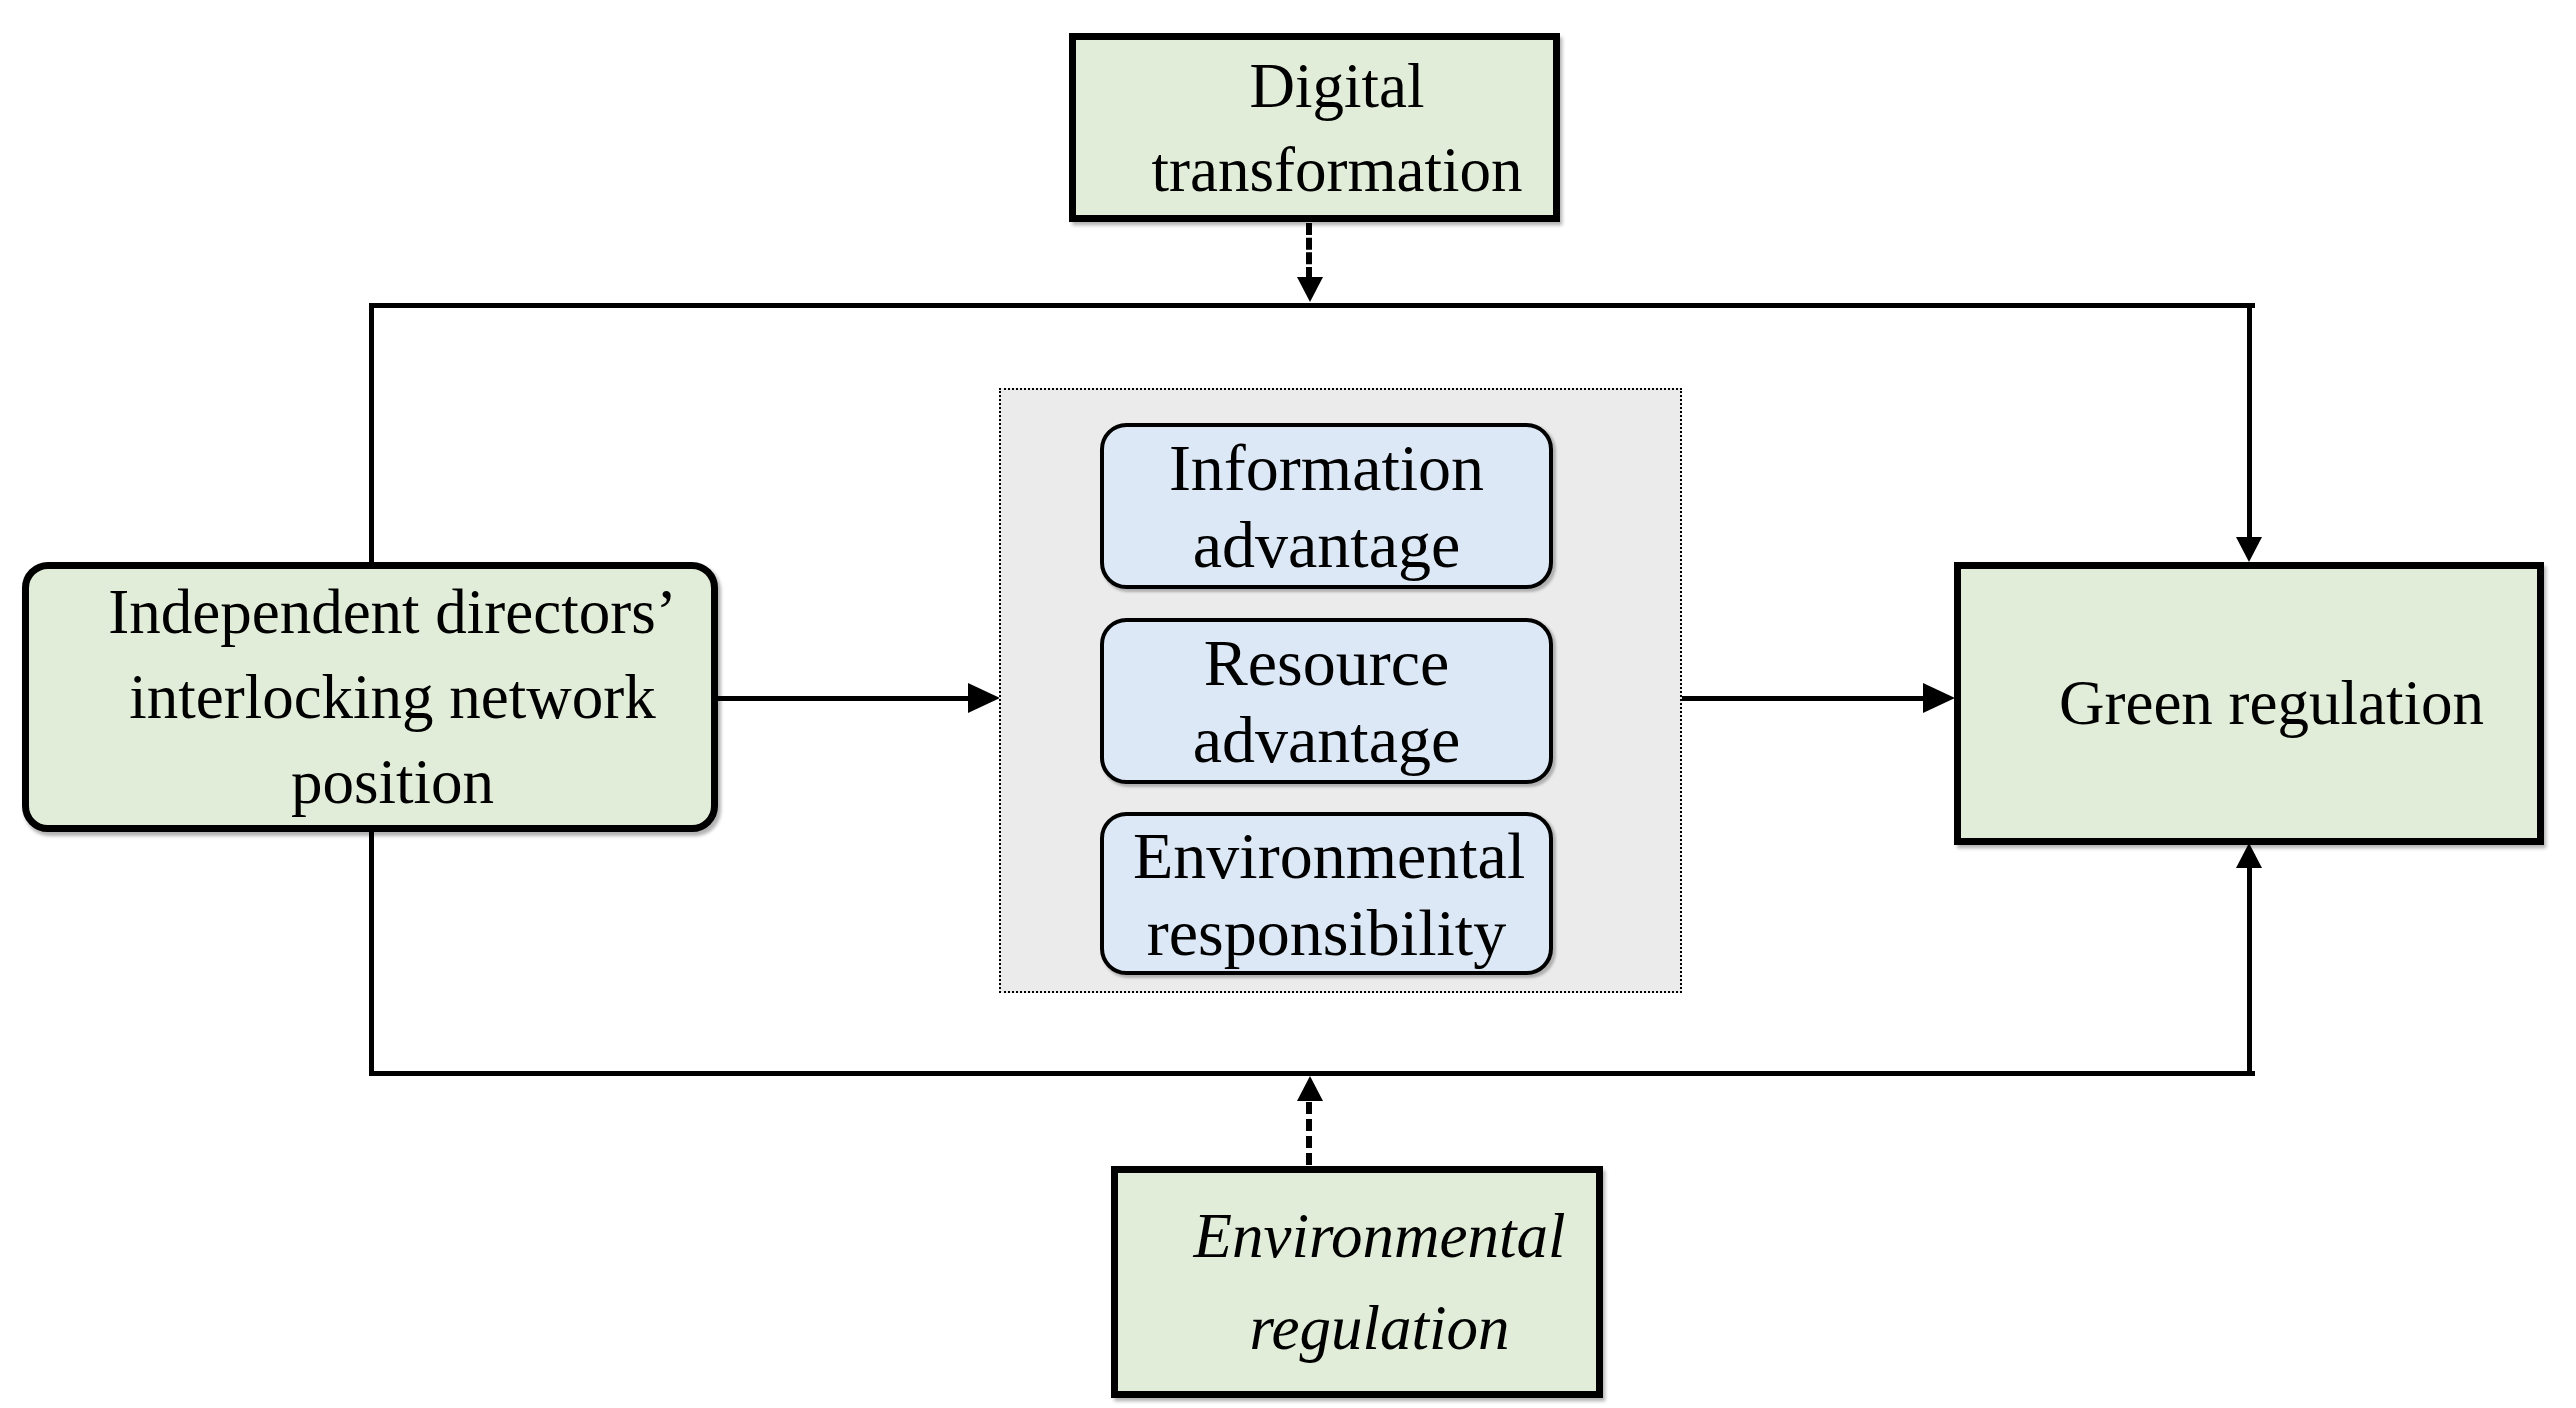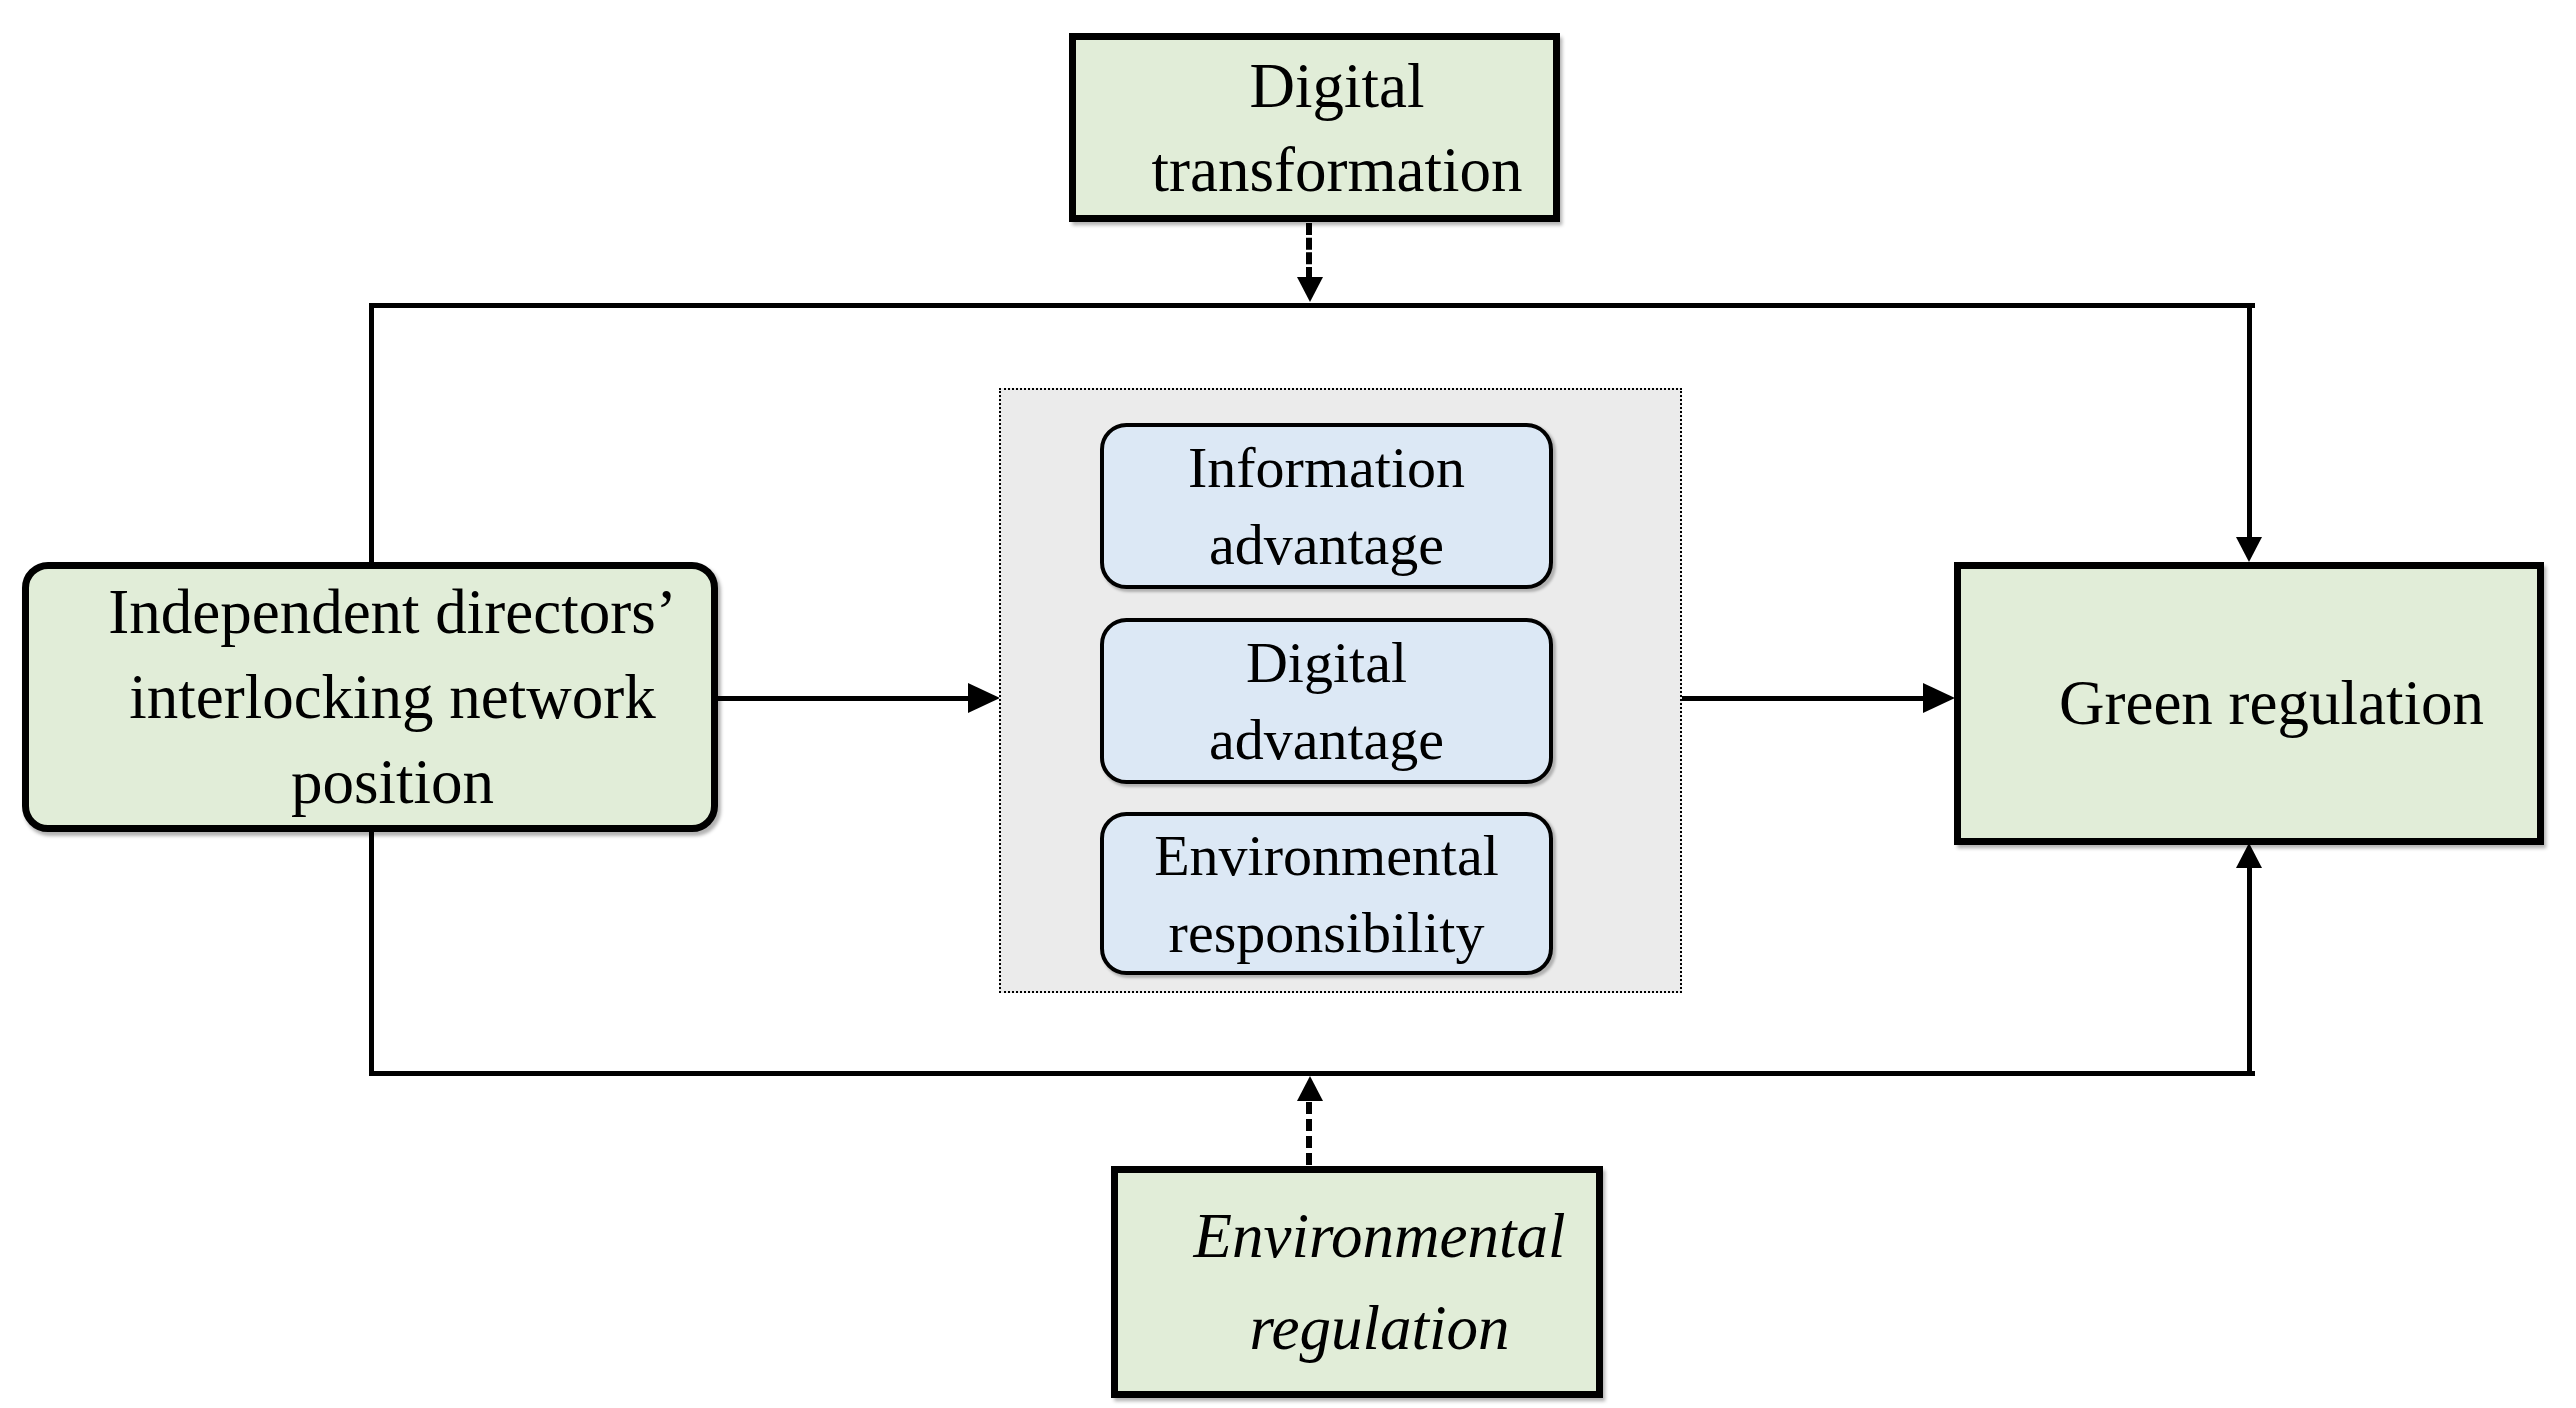--- a/index.html
+++ b/index.html
@@ -35,21 +35,21 @@
     box-sizing: border-box;
     background: var(--blue, #dce8f5);
     border: 4.4px solid var(--line, #000);
     border-radius: 26.4px;
     display: flex;
     align-items: center;
     justify-content: center;
     text-align: center;
     box-shadow: 2.6px 2.6px 2.6px rgba(0,0,0,0.25);
   }
-  .mediator .lbl { font-size: 58px; line-height: 77px; max-width: 387px; }
+  .mediator .lbl { font-size: 66px; line-height: 77px; max-width: 387px; }
   .hline, .vline { position: absolute; background: var(--line, #000); }
   .dashedline { position: absolute; width: 0; border-left: 6.2px dashed var(--line, #000); }
   .arrow { position: absolute; width: 0; height: 0; }
   .arrow.right { border-top: 15px solid transparent; border-bottom: 15px solid transparent; border-left: 32px solid var(--line, #000); }
   .arrow.down  { border-left: 13.2px solid transparent; border-right: 13.2px solid transparent; border-top: 25px solid var(--line, #000); }
   .arrow.up    { border-left: 13.2px solid transparent; border-right: 13.2px solid transparent; border-bottom: 25px solid var(--line, #000); }
 </style>
 </head>
 <body>
 
@@ -74,21 +74,21 @@
   <div class="arrow down" style="left:1297px; top:277px;"></div>
 
   <div class="dashedline" style="left:1306px; top:1102px; height:63px;"></div>
   <div class="arrow up" style="left:1297px; top:1076px;"></div>
 
   <div class="mediator-container" style="left:999px; top:388px; width:683px; height:605px;"></div>
   <div class="mediator" style="left:1100px; top:423px; width:453px; height:166px;">
     <span class="lbl">Information advantage</span>
   </div>
   <div class="mediator" style="left:1100px; top:618px; width:453px; height:166px;">
-    <span class="lbl">Digital advantage</span>
+    <span class="lbl">Resource advantage</span>
   </div>
   <div class="mediator" style="left:1100px; top:812px; width:453px; height:163px;">
     <span class="lbl">Environmental responsibility</span>
   </div>
 
   <div class="node" style="left:1069px; top:33px; width:491px; height:189px;">
     <span class="lbl" style="line-height:84px;">Digital transformation</span>
   </div>
 
   <div class="node" style="left:22px; top:562px; width:696px; height:270px;border-radius:26px;">

